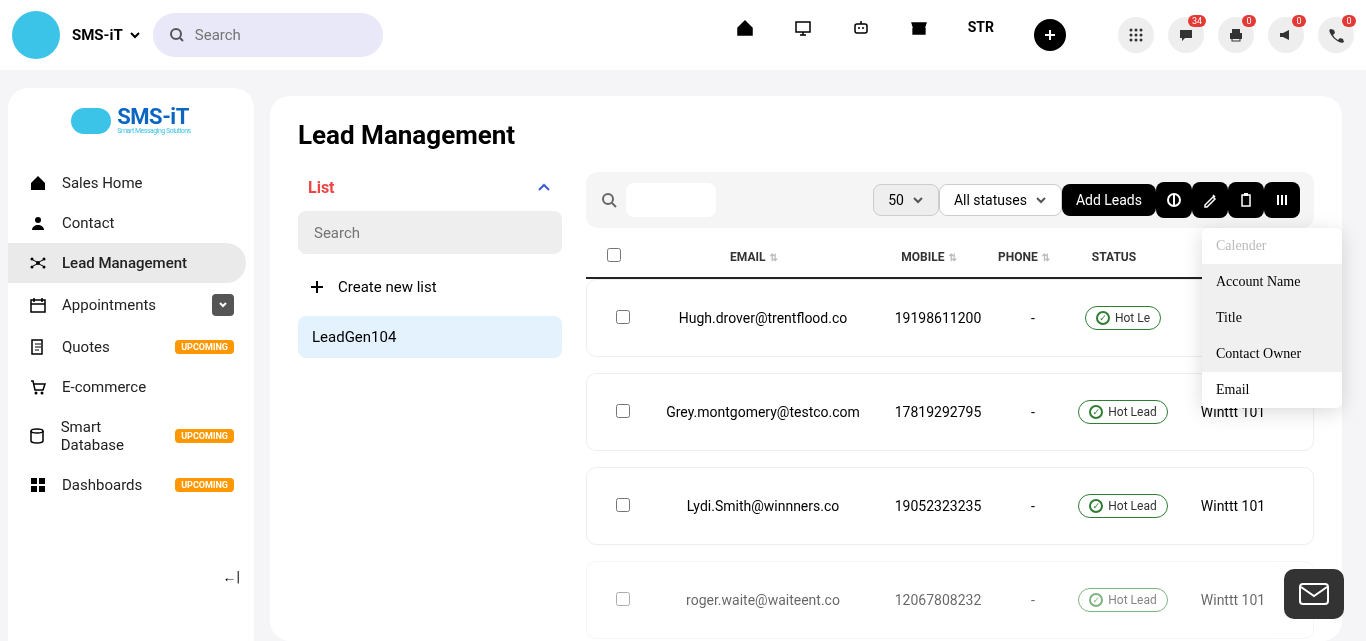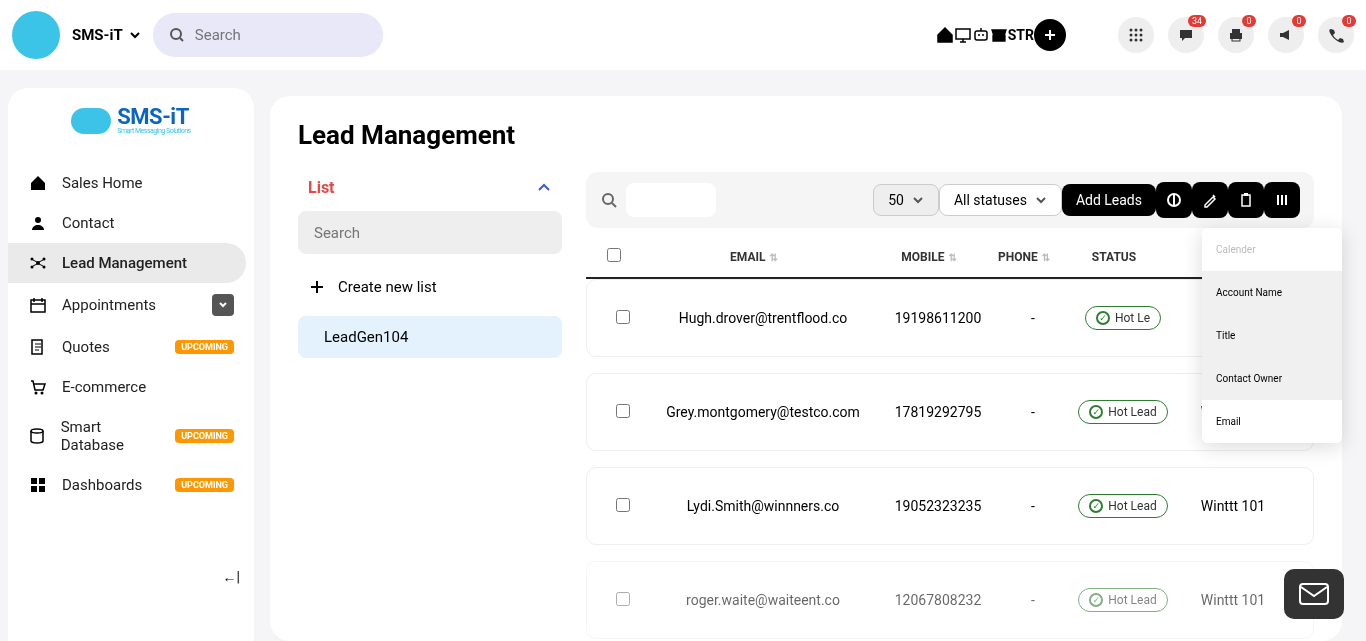--- a/index.html
+++ b/index.html
@@ -5,21 +5,21 @@
 * { box-sizing: border-box; margin: 0; padding: 0; font-family: -apple-system, BlinkMacSystemFont, 'Segoe UI', Roboto, sans-serif; }
 body { background: #f5f5f7; width: 1366px; height: 641px; overflow: hidden; position: relative; }
 
 
 .topbar { height: 70px; background: #fff; display: flex; align-items: center; padding: 0 12px; gap: 12px; }
 .avatar-circle { width: 48px; height: 48px; border-radius: 50%; background: #3cc3e8; }
 .app-name { font-weight: 700; font-size: 15px; display: flex; align-items: center; gap: 6px; }
 .search-pill { background: #e8e8f9; border-radius: 24px; height: 44px; width: 230px; display: flex; align-items: center; padding: 0 16px; gap: 10px; color: #666; }
 .search-pill input { border: none; background: transparent; outline: none; font-size: 15px; width: 100%; color: #666; }
 .topbar-spacer { flex: 1; }
-.top-icons { display: flex; align-items: center; margin-right: 40px; }
+.top-icons { display: flex; gap: 40px; margin-right: 40px; }
 .top-icon { color: #222; cursor: pointer; }
 .str { font-weight: 700; font-size: 14px; }
 .plus-circle { width: 32px; height: 32px; border-radius: 50%; background: #000; display: flex; align-items: center; justify-content: center; color: #fff; }
 .right-icons { display: flex; align-items: center; gap: 14px; }
 .badge-icon { position: relative; width: 36px; height: 36px; border-radius: 50%; background: #eee; display: flex; align-items: center; justify-content: center; }
 .badge { position: absolute; top: -2px; right: -2px; background: #e53935; color: #fff; font-size: 9px; padding: 1px 4px; border-radius: 8px; min-width: 14px; text-align: center; }
 
 
 .sidebar { position: absolute; left: 8px; top: 88px; width: 246px; background: #fff; border-radius: 20px 20px 0 0; height: 553px; }
 .logo-area { padding: 18px 20px; display: flex; align-items: center; justify-content: center; }
@@ -37,21 +37,21 @@
 
 
 .main { position: absolute; left: 270px; top: 96px; right: 24px; background: #fff; border-radius: 20px; padding: 24px 28px; height: 545px; }
 .page-title { font-size: 26px; font-weight: 700; margin-bottom: 22px; }
 .content-row { display: flex; gap: 24px; }
 .list-panel { width: 264px; }
 .list-header { display: flex; justify-content: space-between; align-items: center; padding: 6px 10px 14px; color: #ef4444; font-weight: 700; font-size: 16px; }
 .list-search { background: #eee; border-radius: 8px; padding: 12px 16px; color: #888; margin-bottom: 14px; }
 .list-search input { border: none; background: transparent; outline: none; width: 100%; font-size: 15px; }
 .create-list { display: flex; align-items: center; gap: 14px; padding: 10px 12px; font-size: 15px; cursor: pointer; }
-.list-item { background: #e3f2fd; border-radius: 8px; padding: 12px 26px; margin-top: 10px; font-size: 15px; }
+.list-item { background: #e3f2fd; border-radius: 8px; padding: 12px 14px; margin-top: 10px; font-size: 15px; }
 
 .table-panel { flex: 1; }
 .toolbar { background: #f5f5f5; border-radius: 12px; padding: 10px 14px; display: flex; align-items: center; margin-bottom: 8px; }
 .tb-search { display: flex; align-items: center; gap: 8px; }
 .tb-search-box { background: #fff; border-radius: 8px; width: 90px; height: 34px; }
 .tb-spacer { flex: 1; }
 .tb-pill { border: 1px solid #ccc; background: #eee; border-radius: 8px; padding: 7px 14px; display: flex; align-items: center; gap: 8px; font-size: 14px; }
 .tb-pill.white { background: #fff; }
 .tb-btn-dark { background: #000; color: #fff; border-radius: 8px; padding: 8px 14px; font-size: 14px; cursor: pointer; }
 .tb-icon-dark { background: #000; color: #fff; border-radius: 8px; width: 36px; height: 36px; display: flex; align-items: center; justify-content: center; cursor: pointer; }
@@ -65,21 +65,21 @@
 .col-acct { width: 120px; text-align: center; }
 .sort-icon { color: #bbb; margin-left: 4px; font-size: 10px; }
 
 .table-row { display: flex; align-items: center; padding: 26px 16px; border-bottom: 1px solid #eee; font-size: 14px; border: 1px solid #eee; border-radius: 10px; margin-bottom: 16px; }
 .status-badge { border: 1px solid #2e7d32; color: #333; border-radius: 14px; padding: 4px 10px; font-size: 12px; display: inline-flex; align-items: center; gap: 5px; }
 .status-check { width: 14px; height: 14px; border: 2px solid #2e7d32; border-radius: 50%; display: inline-flex; align-items: center; justify-content: center; color: #2e7d32; font-size: 9px; }
 input[type=checkbox] { width: 14px; height: 14px; }
 
 
 .dropdown { position: absolute; right: 24px; top: 228px; background: #fff; border-radius: 6px; box-shadow: 0 4px 20px rgba(0,0,0,0.15); width: 140px; z-index: 10; overflow: hidden; }
-.dd-item { padding: 16px 14px; font-size: 10px; cursor: pointer; }
+.dd-item { padding: 10px 14px; font-size: 14px; cursor: pointer; font-family: Liberation Serif, serif; }
 .dd-item:hover, .dd-item.hover { background: #f0f0f0; }
 .dd-item.disabled { color: #bbb; }
 
 
 .help-widget { position: absolute; right: 22px; bottom: 22px; width: 60px; height: 50px; background: #333; border-radius: 10px; display: flex; align-items: center; justify-content: center; color: #fff; }
 
 svg { display: block; }
 </style>
 </head>
 <body>

